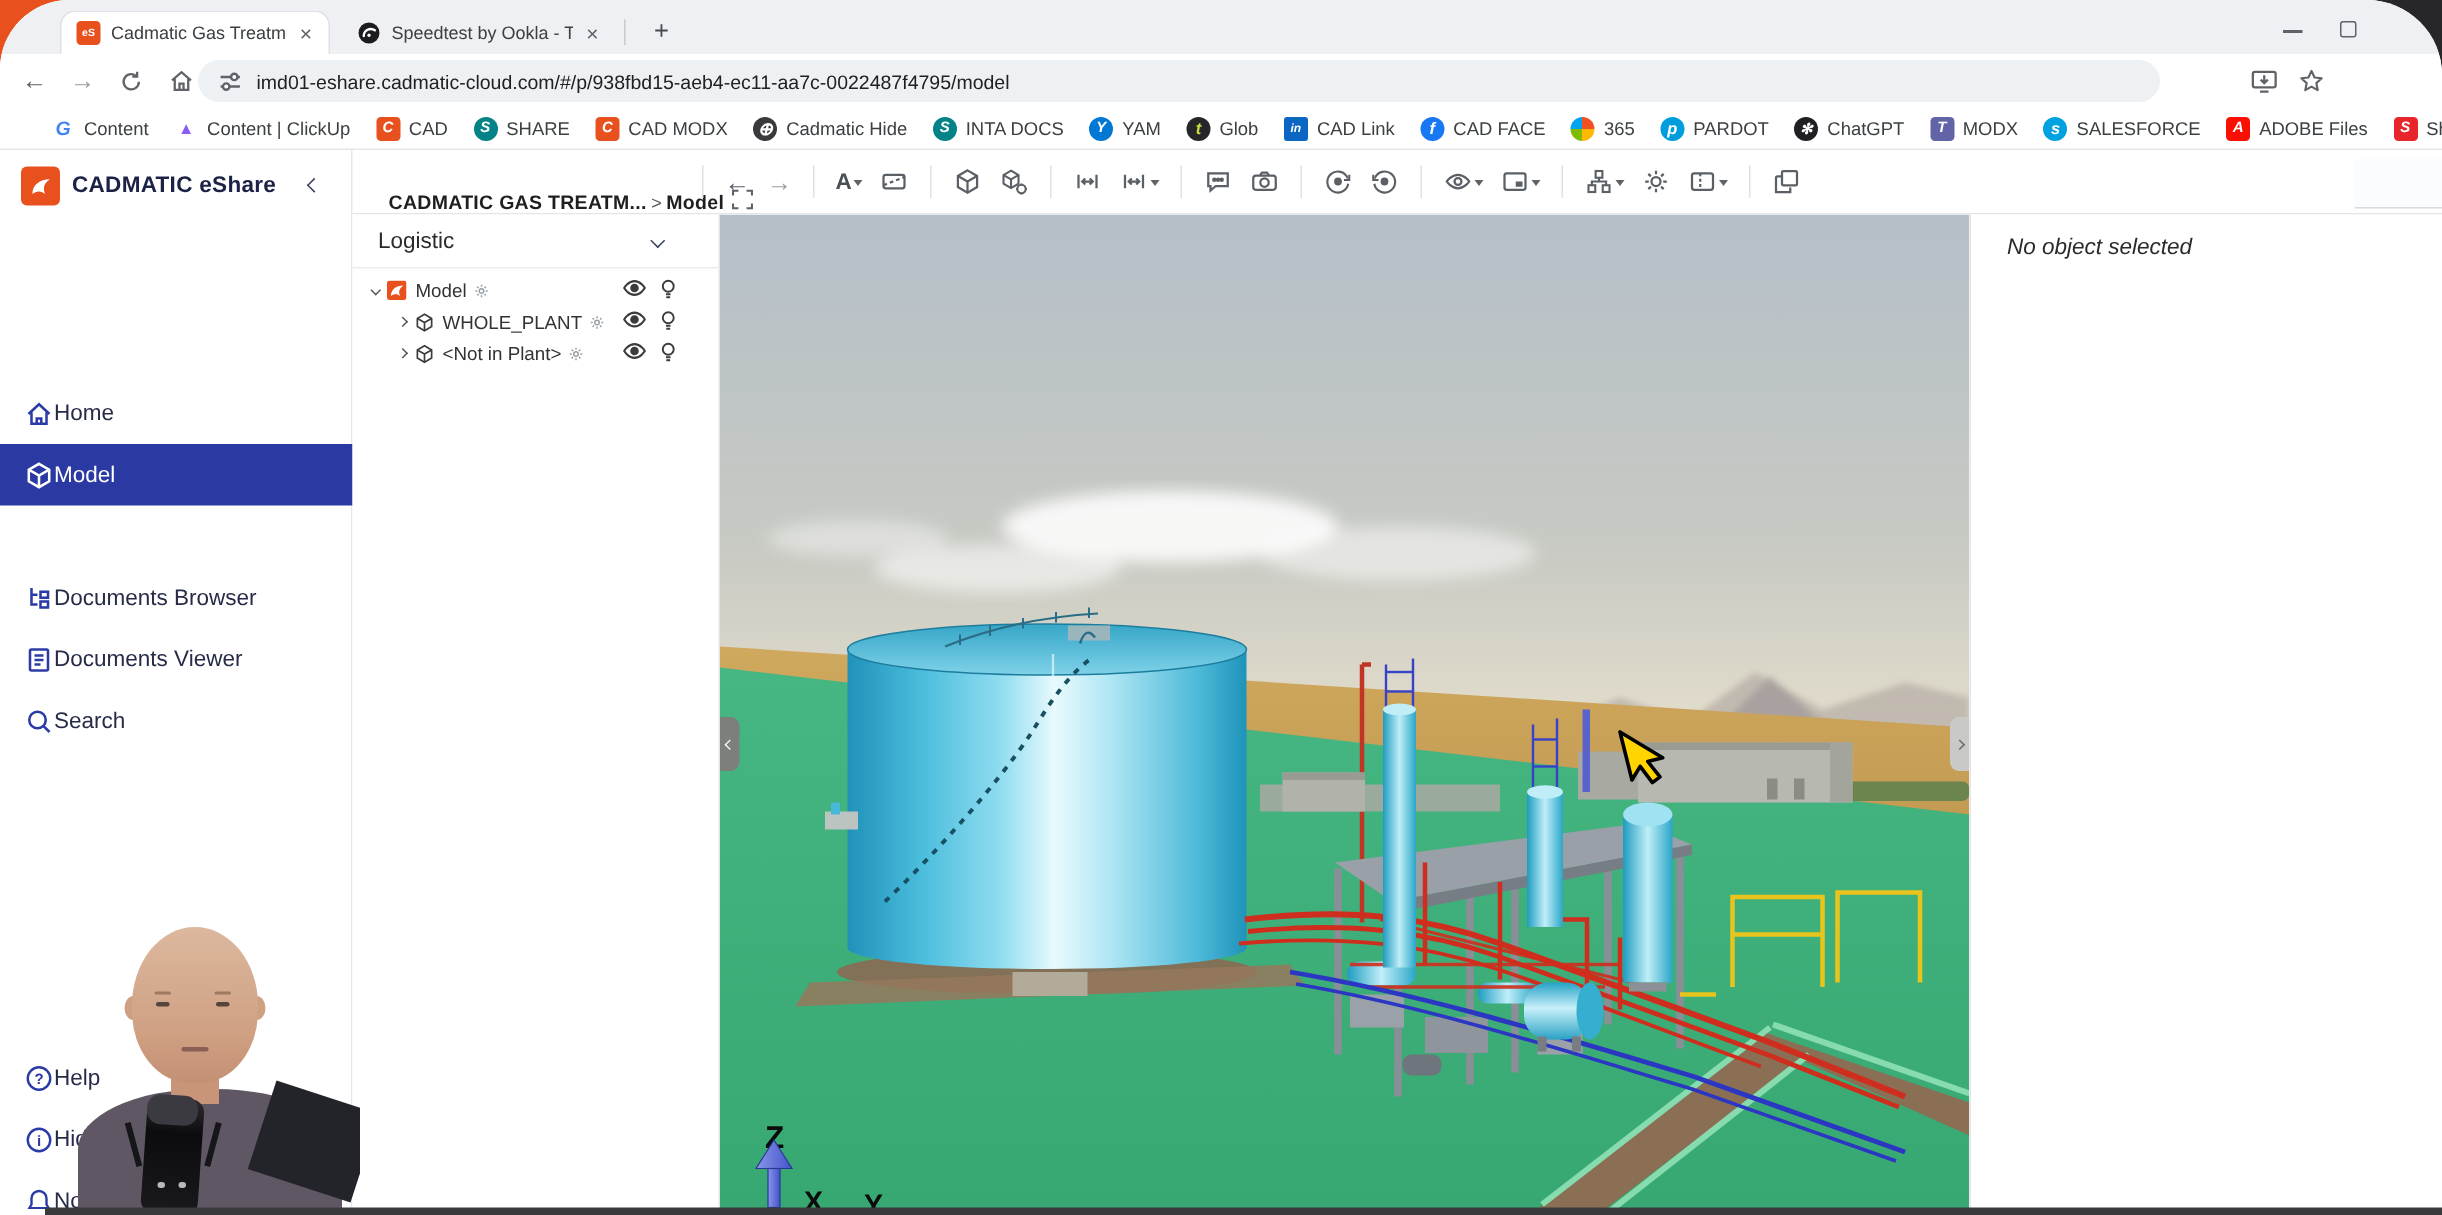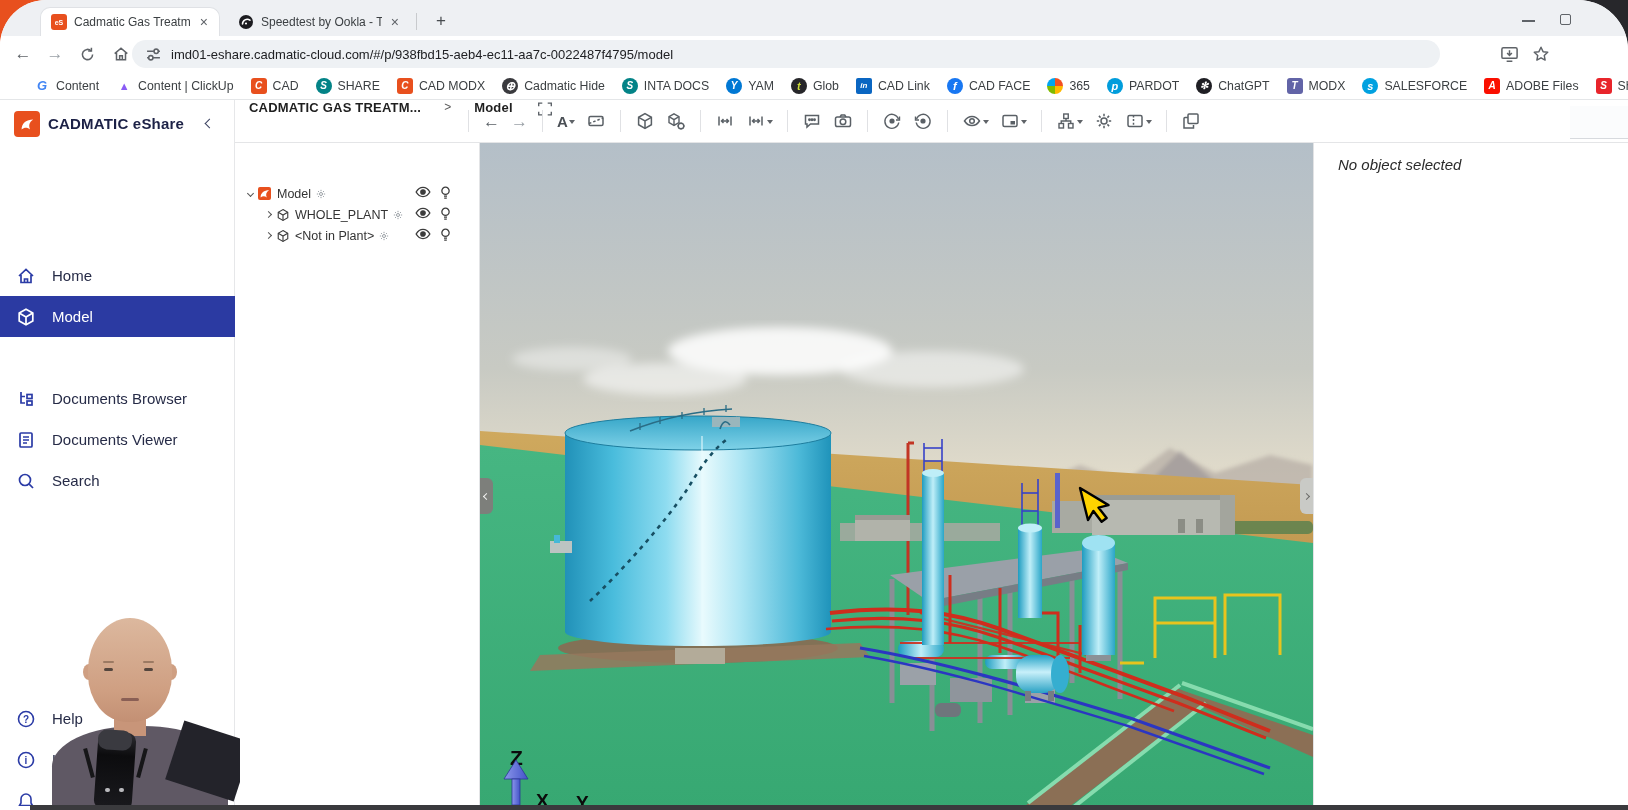--- a/index.html
+++ b/index.html
@@ -38,21 +38,21 @@
   
   .bookmarks{position:absolute;left:0;top:72px;width:100%;height:28px;background:#fff;border-bottom:1px solid #e4e6e8;display:flex;align-items:center;padding-left:12px}
   .bmdiv{width:1px;height:16px;background:#dadce0;margin:0 10px 0 12px}
   .bmwrap{display:flex;align-items:center;gap:17px}
   .bm{display:flex;align-items:center;gap:6px;white-space:nowrap}
   .bml{font-size:12.3px;color:#3c4043}
   .fav{width:16px;height:16px;display:flex;align-items:center;justify-content:center;font-weight:bold;flex:none}
 
   
   .appheader{position:absolute;left:235px;top:100px;width:1393px;height:43px;background:#fff;border-bottom:1px solid #e4e5e7}
-  .breadcrumb{position:absolute;left:14px;top:0;height:42px;display:flex;align-items:flex-start;gap:23px}
+  .breadcrumb{position:absolute;left:24px;top:0;height:42px;display:flex;align-items:flex-end;gap:3px}
   .bc-proj,.bc-page{font-size:13px;font-weight:bold;color:#1f1f1f;letter-spacing:.2px}
   .bc-sep{font-size:12px;color:#5a5a5a}
   .vtoolbar{position:absolute;left:230px;top:0;height:42px;display:flex;align-items:center;gap:11px}
   .tsep{width:1px;height:22px;background:#e0e1e4;margin:0 3px}
   .tbtn{display:flex;align-items:center;gap:1px}
   .tglyph{font-size:17px;color:#5a6066;line-height:1}
   .tglyph.dim{color:#9aa0a6}
   .car{width:0;height:0;border:3.5px solid transparent;border-top:4.5px solid #5f6368;margin-top:4px}
   .searchbox{position:absolute;left:1335px;top:6px;width:265px;height:33px;background:#fbfcfd;border:none;border-bottom:1px solid #d7dade;font-size:15px;color:#202124;padding-left:78px;font-family:"Liberation Sans",sans-serif}
   .searchbox::placeholder{color:#5f6368}
@@ -61,21 +61,21 @@
   .sidebar{position:absolute;left:0;top:100px;width:235px;height:706px;background:#fff;border-right:1px solid #e6e7e9}
   .sblogo{position:absolute;left:14px;top:11px;width:26px;height:26px;border-radius:4px;display:flex;align-items:center;justify-content:center}
   .sbtitle{position:absolute;left:48px;top:15px;font-size:15px;font-weight:bold;color:#1c2146;letter-spacing:.2px}
   .chev{display:inline-block;width:7px;height:7px;border-right:1.7px solid #3a4160;border-bottom:1.7px solid #3a4160}
   .chev.left{transform:rotate(135deg)}
   .chev.right{transform:rotate(-45deg)}
   .chev.down{transform:rotate(45deg)}
   .sbcollapse{position:absolute;left:206px;top:20px}
   .srow{position:absolute;left:0;width:235px;height:41px;display:flex;align-items:center;color:#262b47}
   .srow .sico{margin-left:16px;width:20px;height:20px;color:#2b3ba6;flex:none}
-  .srow .slbl{margin-left:16px;font-size:15px}
+  .srow .slbl{font-size:15px}
   .srow.active{color:#fff}
   .srow.active .sico{color:#fff}
 
   
   .treepanel{position:absolute;left:235px;top:143px;width:245px;height:663px;background:#fff;border-right:1px solid #e3e4e6}
   .treehead{position:absolute;left:0;top:0;width:245px;height:36px;border-bottom:1px solid #ececec;display:flex;align-items:center}
   .treehead .thlbl{margin-left:17px;font-size:15px;color:#2b2b2b}
   .treehead .thchev{position:absolute;left:200px;top:14px}
   .trow{position:absolute;left:0;width:245px;height:21px;display:flex;align-items:center;font-size:12.5px;color:#333}
   .tcaret{width:14px;display:flex;justify-content:center;flex:none}
@@ -448,20 +448,24 @@
         <svg class="sico" viewBox="0 0 20 20" fill="none" stroke="currentColor" stroke-width="1.6">
             <path d="M10 3a5 5 0 0 1 5 5v4l1.5 2.5H3.5L5 12V8a5 5 0 0 1 5-5z"></path>
             <path d="M8.5 16.5a1.5 1.5 0 0 0 3 0"></path>
           </svg>
         <span class="slbl">Notifications</span>
       </div>
 
     </nav>
 
     <div class="treepanel">
+      <div class="treehead">
+        <span class="thlbl">Logistic</span>
+        <span class="chev down thchev"></span>
+      </div>
       <div class="trow" style="top:40px">
         <span class="tcaret" style="margin-left:8px">
             <span class="chev sm down"></span>
           </span>
         <span class="ticon">
             <svg width="13" height="13" viewBox="0 0 20 20">
               <rect width="20" height="20" rx="3" fill="#e8501e"></rect>
               <path d="M4 16c0-7 5.5-11 13-11-4.5 3-5.5 6.5-3.5 11-3-2.5-6.5-2.5-9.5 0z" fill="#fff"></path>
             </svg>
           </span>

